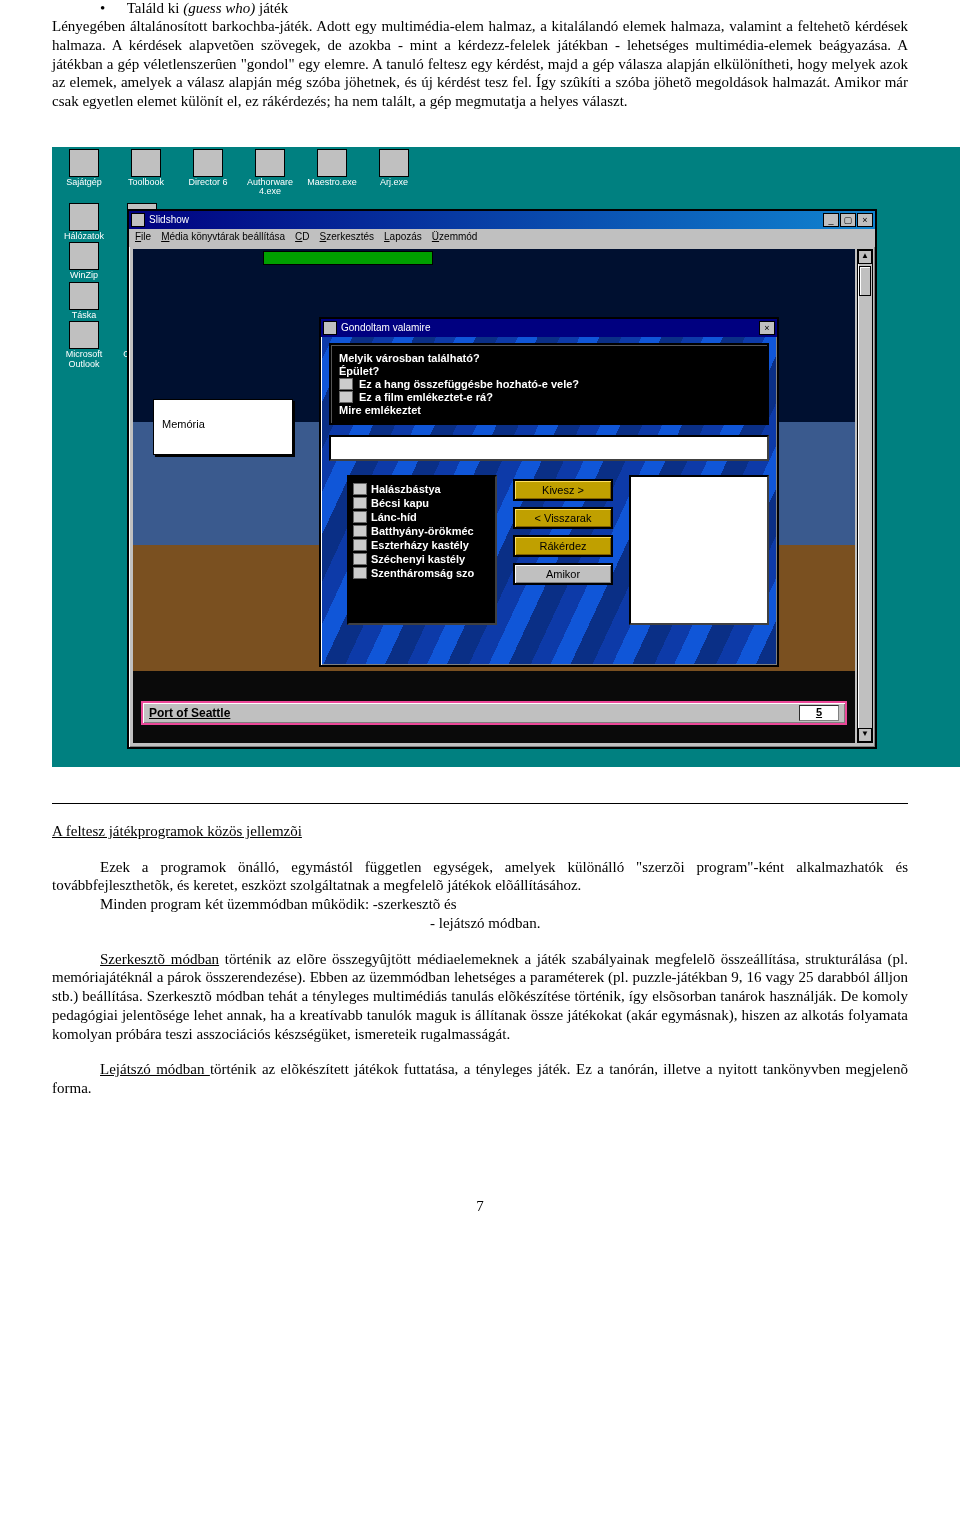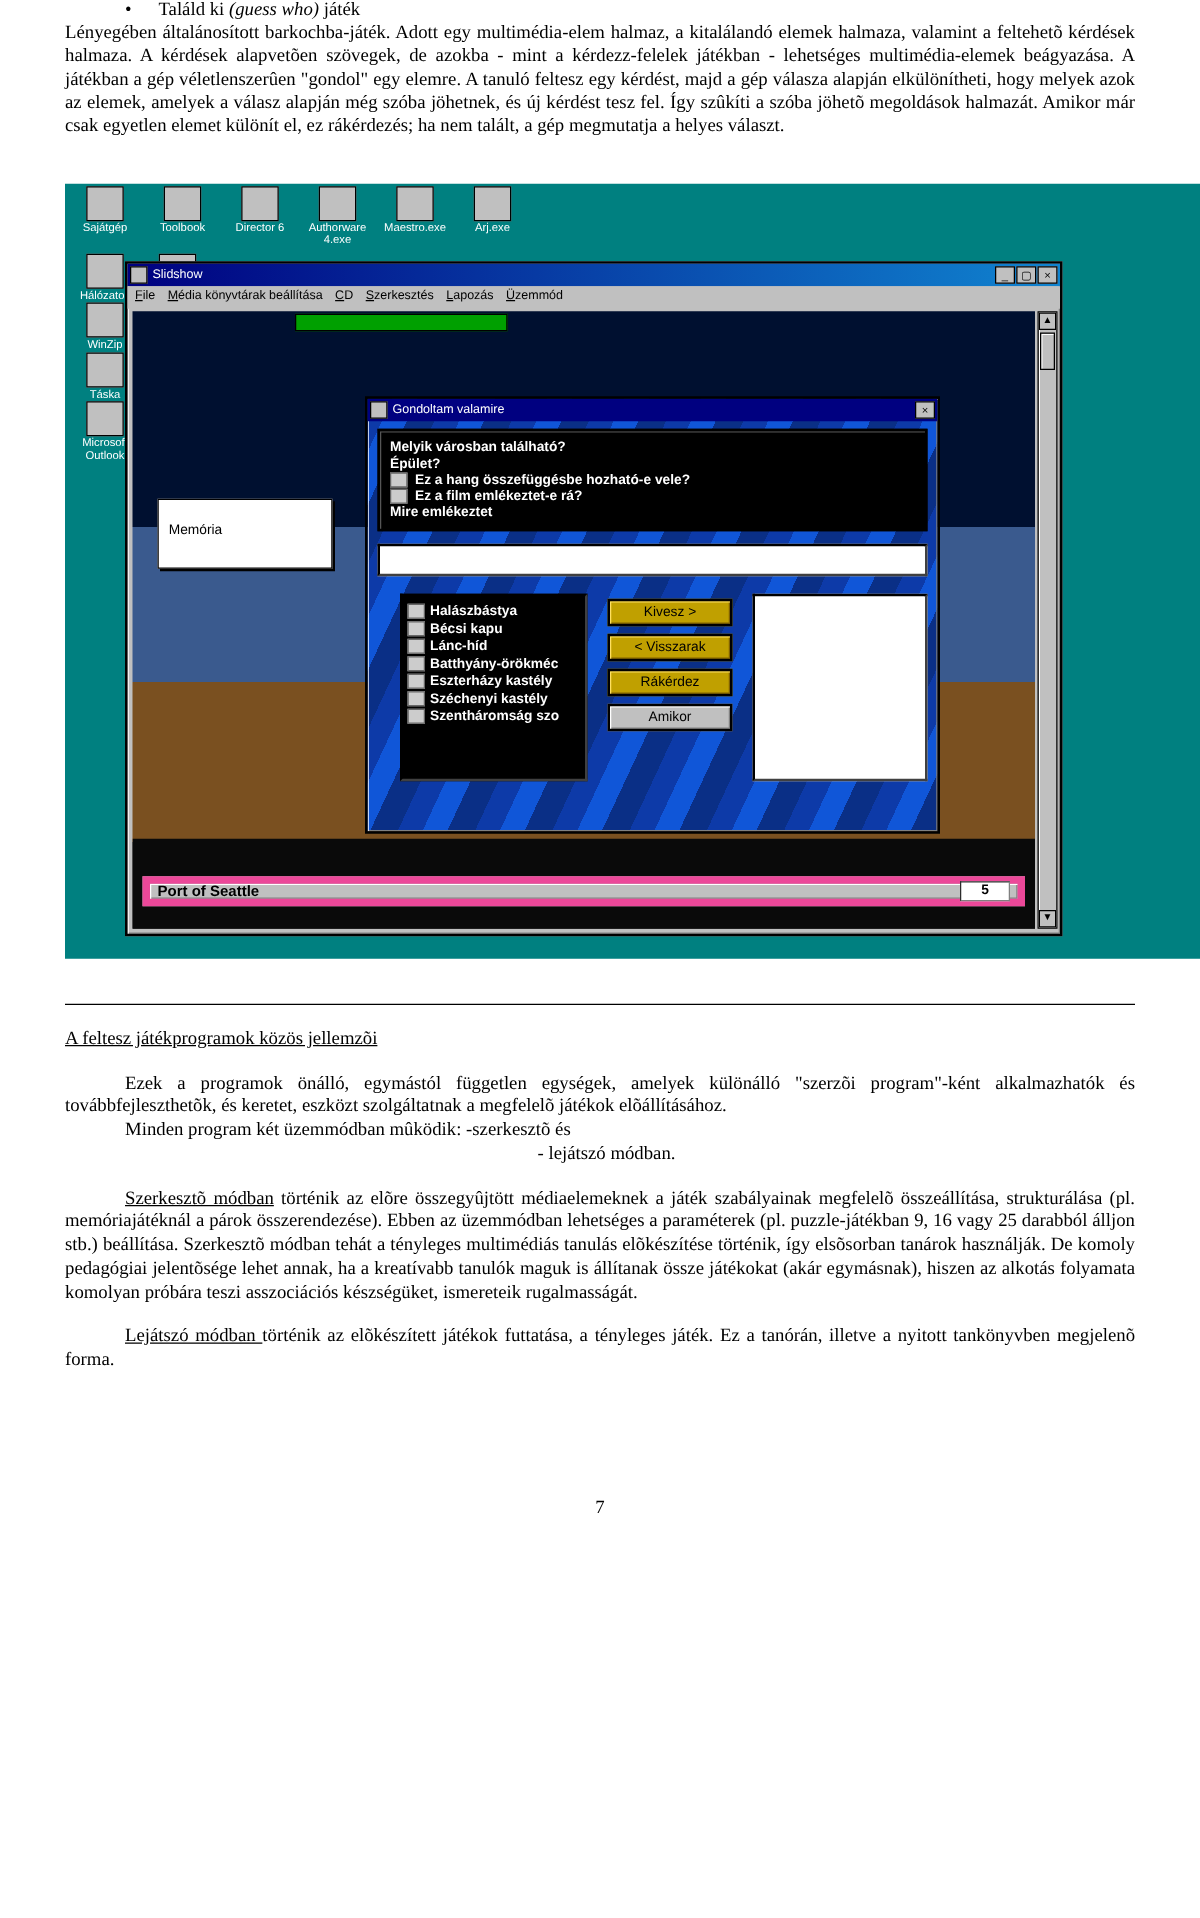--- a/index.html
+++ b/index.html
@@ -36,21 +36,21 @@
   .desk-icons { position: absolute; left: 4px; top: 4px; display: flex; gap: 1px; flex-direction: column; width: 60px; }
   .desk-icons2 { position: absolute; left: 62px; top: 4px; display: flex; gap: 1px; flex-direction: column; width: 62px; }
   .desk-top-row { position: absolute; left: 4px; top: 2px; display: flex; gap: 6px; }
   .dicon { display: flex; flex-direction: column; align-items: center; width: 56px; gap: 1px; }
   .dicon .ibox { width: 30px; height: 28px; background: #c0c0c0; border: 1px solid #000; }
   .dicon .ilabel { color: #fff; font-size: 9px; text-align: center; line-height: 1.05; }
 
   
   .win-slide {
     position: absolute;
-    left: 48px; top: 62px;
+    left: 75px; top: 62px;
     width: 750px; height: 540px;
     background: #c0c0c0;
     border: 2px solid #000;
     box-shadow: inset 1px 1px 0 #fff, inset -1px -1px 0 #808080;
   }
   .titlebar {
     height: 18px;
     background: linear-gradient(to right, #000080, #1084d0);
     color: #fff;
     display: flex; align-items: center;
@@ -70,21 +70,21 @@
     position: absolute;
     left: 4px; top: 38px;
     right: 20px; bottom: 4px;
     background: linear-gradient(180deg, #001030 0 35%, #3a5a8e 35% 60%, #7a5020 60% 86%, #0a0a0a 86% 100%);
     overflow: hidden;
   }
   .slide-canvas .greenbar { position: absolute; top: 2px; left: 130px; width: 170px; height: 14px; background: #00a000; border: 1px solid #000; }
   .slide-canvas .memoria { position: absolute; top: 150px; left: 20px; width: 140px; height: 56px; background: #fff; border: 1px solid #000; box-shadow: 2px 2px 0 #000; padding: 18px 8px 0 8px; font-size: 11px; }
 
   .port { position: absolute; left: 0; bottom: 0; height: 72px; right: 0; background: #0a0a0a; color: #fff; }
-  .port .bar { position: absolute; bottom: 18px; left: 8px; right: 8px; height: 24px; background: #c0c0c0; color: #000; border: 6px solid #ec4899; box-shadow: inset 1px 1px #fff, inset -1px -1px #808080; display: flex; align-items: center; padding: 0 6px; font-weight: bold; font-size: 12px; justify-content: space-between; }
+  .port .bar { position: absolute; bottom: 18px; left: 8px; right: 8px; height: 24px; background: #c0c0c0; color: #000; border: 2px solid #ec4899; box-shadow: inset 1px 1px #fff, inset -1px -1px #808080; display: flex; align-items: center; padding: 0 6px; font-weight: bold; font-size: 12px; justify-content: space-between; text-decoration: underline; }
   .port .bar .pagefield { background: #fff; border: 1px inset #808080; width: 40px; height: 16px; text-align: center; font-size: 11px; }
   .titletag { position: absolute; bottom: 40px; left: 10px; color: #e0d060; font-weight: bold; font-size: 16px; font-family: "Comic Sans MS", cursive; text-shadow: 1px 1px #000; display: flex; gap: 300px; }
   .titletag span:nth-child(2){ font-family: Tahoma,Arial; }
 
   .vscroll { position: absolute; right: 2px; top: 38px; bottom: 4px; width: 16px; background: #c0c0c0; border: 1px solid #000; box-shadow: inset 1px 1px #fff; }
   .vscroll .arr { height: 14px; background: #c0c0c0; border: 1px solid #000; font-size: 8px; text-align: center; }
   .vscroll .thumb { position: absolute; top: 16px; left: 1px; right: 1px; height: 30px; background: #c0c0c0; border: 1px solid #000; box-shadow: inset 1px 1px #fff; }
 
   
   .win-dialog {

